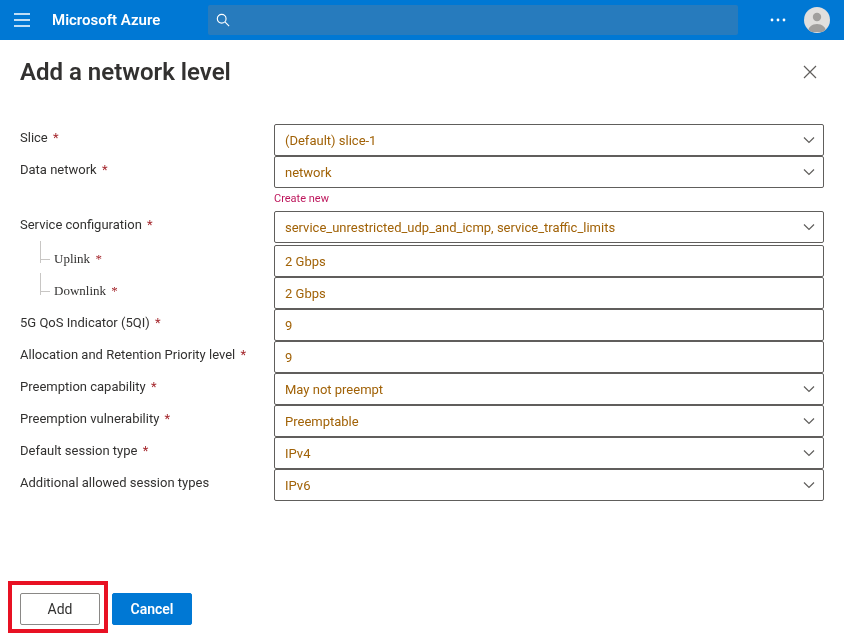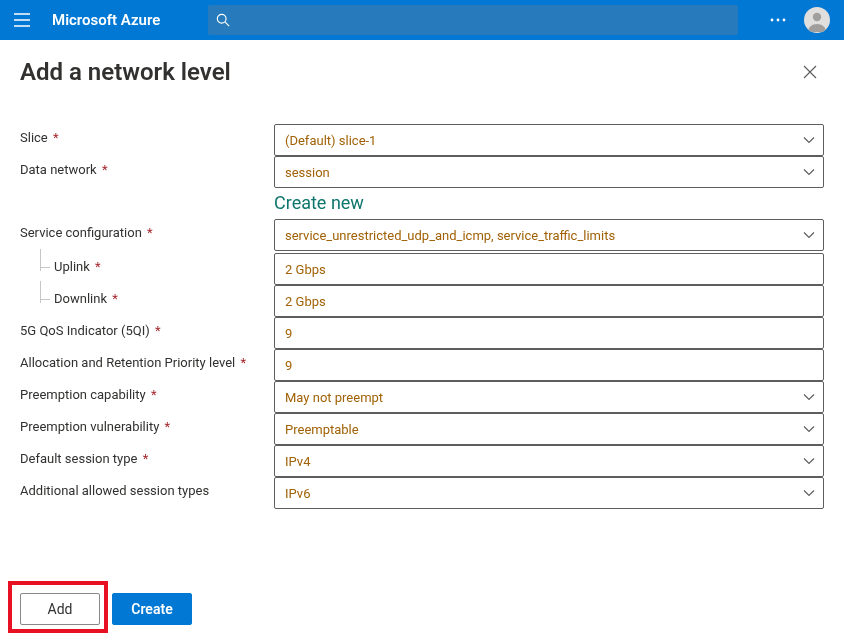--- a/index.html
+++ b/index.html
@@ -111,20 +111,21 @@
       font-size: 13px;
       color: #323130;
       padding-top: 6px;
       min-height: 32px;
       white-space: nowrap;
     }
     .req { color: #a4262c; margin-left: 2px; }
     .tree-sub {
       padding-left: 34px;
       position: relative;
+      font-family: Liberation Serif, serif;
     }
     .tree-sub::before {
       content: "";
       position: absolute;
       left: 20px;
       top: -4px;
       bottom: 14px;
       border-left: 1px solid #c8c6c4;
     }
     .tree-sub::after {
@@ -155,22 +156,22 @@
     .textinput { cursor: text; padding-right:10px; }
     .chev {
       position:absolute;
       right: 8px;
       top: 50%;
       transform: translateY(-50%);
       color:#605e5c;
       pointer-events:none;
     }
     .link {
-      color: #0f766e;
-      font-size: 18px;
+      color: #be185d;
+      font-size: 11px;
       margin-top: 4px;
       margin-bottom: 6px;
       cursor:pointer;
       width: fit-content;
     }
     
     .footer {
       position:absolute;
       left:0; right:0; bottom:0;
       padding: 14px 20px 16px 20px;
@@ -252,21 +253,21 @@
         <span>(Default) slice-1</span>
         <span class="chev"><svg width="12" height="8" viewBox="0 0 12 8">
               <path fill="none" stroke="#605e5c" stroke-width="1.2" d="M1 1l5 5 5-5"></path>
             </svg></span>
       </div>
     </div>
 
     <div class="label"><span>Data network</span> <span class="req">*</span></div>
     <div class="control">
       <div class="select">
-        <span>session</span>
+        <span>network</span>
         <span class="chev"><svg width="12" height="8" viewBox="0 0 12 8">
               <path fill="none" stroke="#605e5c" stroke-width="1.2" d="M1 1l5 5 5-5"></path>
             </svg></span>
       </div>
       <div class="link">Create new</div>
     </div>
 
     <div class="label"><span>Service configuration</span> <span class="req">*</span></div>
     <div class="control" style="margin-bottom:2px;">
       <div class="select">
@@ -344,16 +345,16 @@
               <path fill="none" stroke="#605e5c" stroke-width="1.2" d="M1 1l5 5 5-5"></path>
             </svg></span>
       </div>
     </div>
 
   </div>
 </div>
 
 <div class="footer">
   <div class="btn btn-default">Add</div>
-  <div class="btn btn-primary">Create</div>
+  <div class="btn btn-primary">Cancel</div>
 </div>
 
 <div class="highlight-box" style="left:8px;bottom:8px;width:100px;height:52px;"></div>
 
 </body></html>

